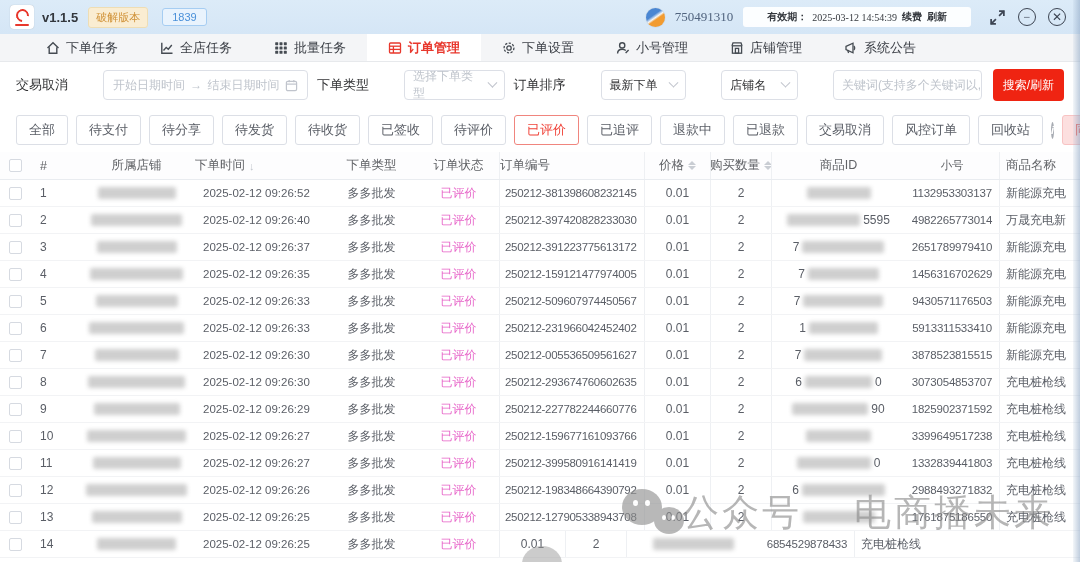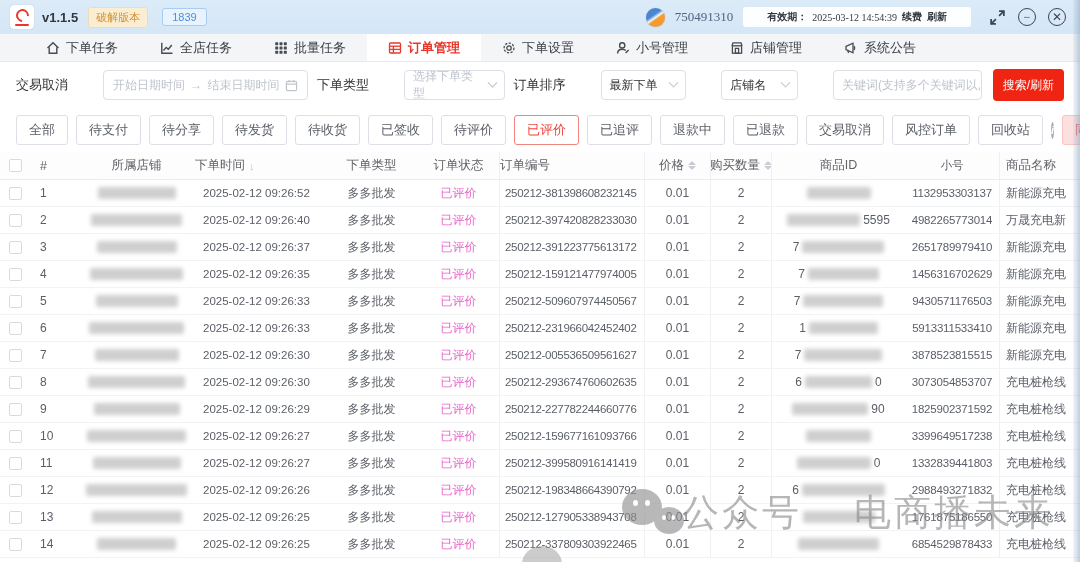--- a/index.html
+++ b/index.html
@@ -595,21 +595,20 @@
       <div class="cell c-check">
         <div class="checkbox"></div>
       </div>
       <div class="cell c-idx">14</div>
       <div class="cell c-store">
         <div class="blur-block" style="width: 79px;"></div>
       </div>
       <div class="cell c-time">2025-02-12 09:26:25</div>
       <div class="cell c-type">多多批发</div>
       <div class="cell c-status pink">已评价</div>
-      <div class="cell c-order">250212-337809303922465</div>
       <div class="cell c-price">0.01</div>
       <div class="cell c-qty">2</div>
       <div class="cell c-pid">
         <div class="blur-block" style="width: 81px;"></div>
       </div>
       <div class="cell c-sub">6854529878433</div>
       <div class="cell c-name">充电桩枪线</div>
     </div>
   </div>
 

